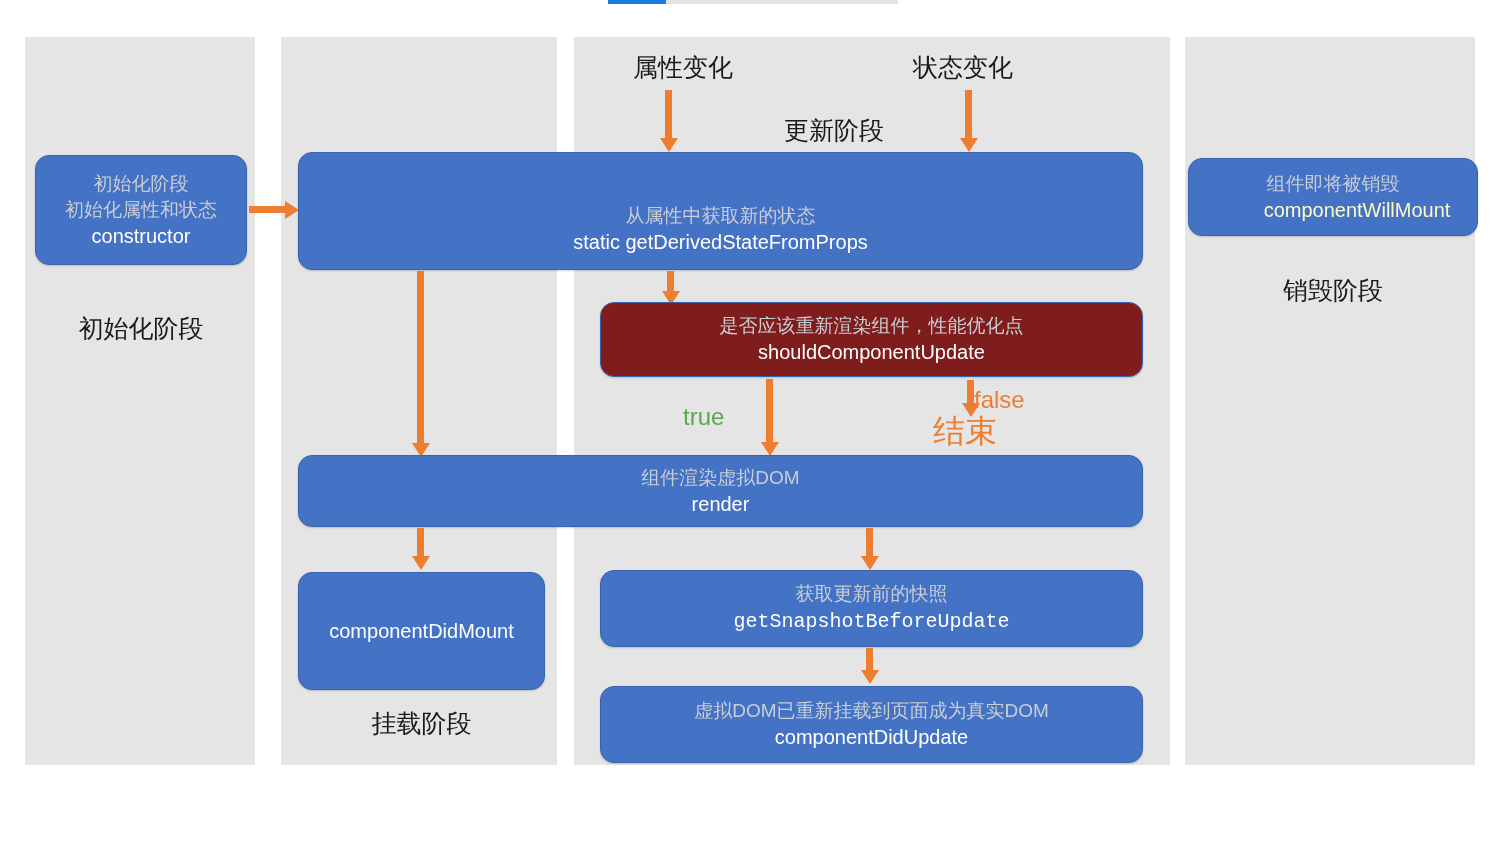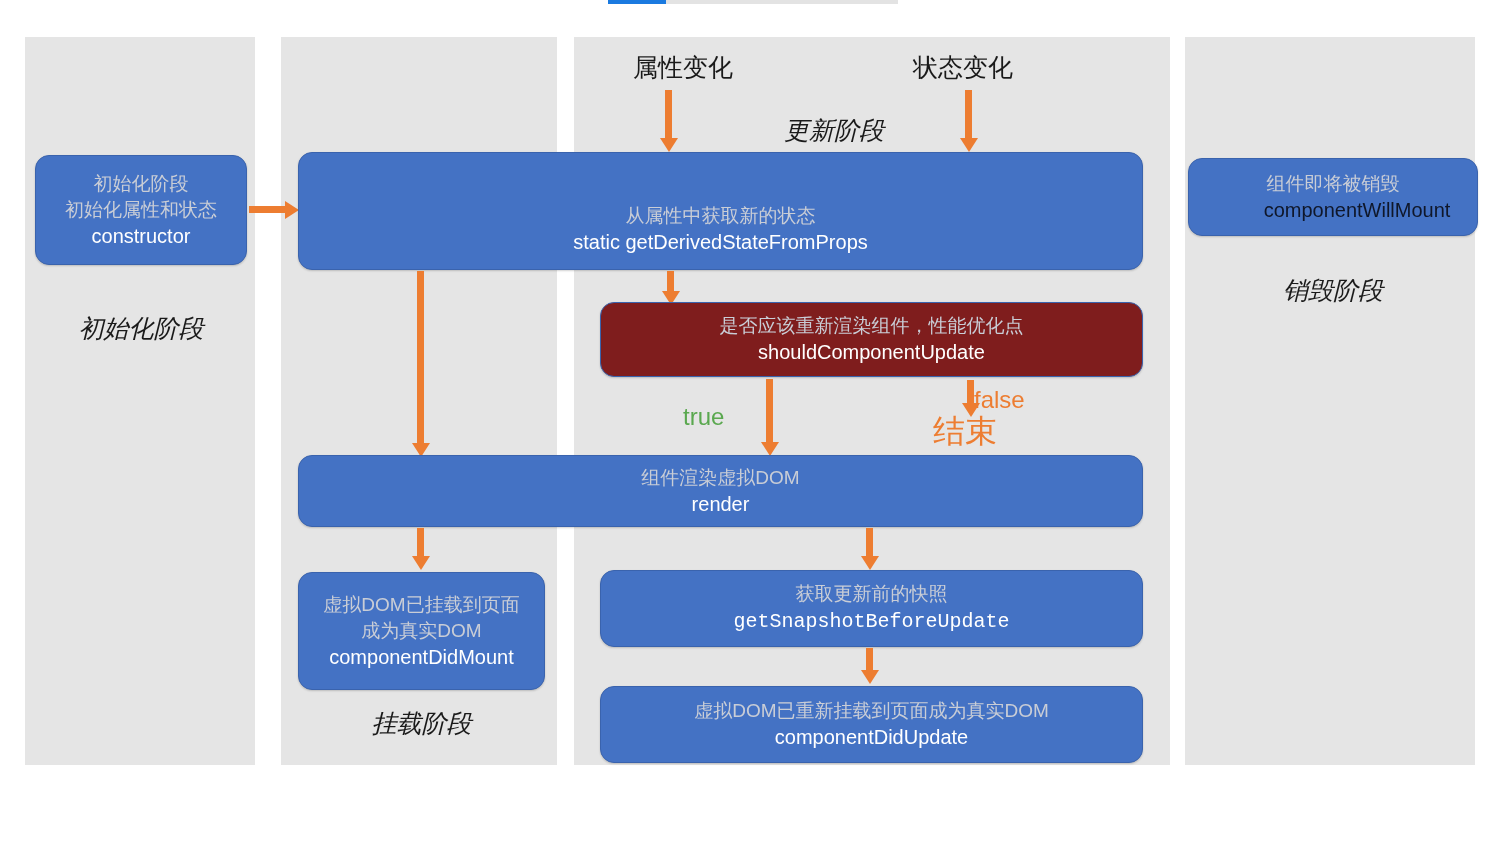--- a/index.html
+++ b/index.html
@@ -44,21 +44,20 @@
   #panel-destroy { left: 1185px; width: 290px; }
 
   
   .phase-caption {
     position: absolute;
     text-align: center;
     color: #1a1a1a;
     font-size: 25px;
     line-height: 30px;
     white-space: nowrap;
-    font-style: italic;
   }
 
   
   .node {
     position: absolute;
     background: #4472c4;
     border: 1px solid #3a63ad;
     border-radius: 14px;
     display: flex;
     flex-direction: column;
@@ -183,38 +182,37 @@
   <div class="node" id="node-render" style="left: 298px; top: 455px; width: 845px; height: 72px; background: rgb(68, 114, 196); border-color: rgb(58, 99, 173);">
     <div class="cn" style="color: rgb(201, 205, 214);">组件渲染虚拟DOM</div>
     <div class="en" style="color: rgb(255, 255, 255);">render</div>
   </div>
 
   <div class="arrow-v" style="left:417px; top:528px; height:29px;"></div>
 
   <div class="arrow-v" style="left:866px; top:528px; height:29px;"></div>
 
   <div class="node" id="node-did-mount" style="left: 298px; top: 572px; width: 247px; height: 118px; background: rgb(68, 114, 196); border-color: rgb(58, 99, 173);">
-    <div class="cn wrap" style="width: 210px; color: rgb(201, 205, 214);">虚拟DOM已挂载到页面成为真实DOM</div>
     <div class="en" style="color: rgb(255, 255, 255);">componentDidMount</div>
   </div>
 
   <div class="phase-caption" style="left:298px; top:708px; width:247px;">挂载阶段</div>
 
   <div class="node" id="node-get-snapshot" style="left: 600px; top: 570px; width: 543px; height: 77px; background: rgb(68, 114, 196); border-color: rgb(58, 99, 173); font-family: Liberation Mono, monospace;">
     <div class="cn" style="color: rgb(201, 205, 214);">获取更新前的快照</div>
     <div class="en" style="color: rgb(255, 255, 255);">getSnapshotBeforeUpdate</div>
   </div>
 
   <div class="arrow-v" style="left:866px; top:648px; height:23px;"></div>
 
   <div class="node" id="node-did-update" style="left: 600px; top: 686px; width: 543px; height: 77px; background: rgb(68, 114, 196); border-color: rgb(58, 99, 173);">
     <div class="cn" style="color: rgb(201, 205, 214);">虚拟DOM已重新挂载到页面成为真实DOM</div>
     <div class="en" style="color: rgb(255, 255, 255);">componentDidUpdate</div>
   </div>
 
   <div class="node" id="node-will-unmount" style="left: 1188px; top: 158px; width: 290px; height: 78px; background: rgb(68, 114, 196); border-color: rgb(58, 99, 173);">
     <div class="cn" style="color: rgb(201, 205, 214);">组件即将被销毁</div>
-    <div class="en" style="color: #0f172a; margin-left: 48px;">componentWillMount</div>
+    <div class="en" style="color: #fef9c3; margin-left: 48px;">componentWillMount</div>
   </div>
 
   <div class="phase-caption" style="left:1188px; top:275px; width:290px;">销毁阶段</div>
 
 </div>
 
 </body></html>

